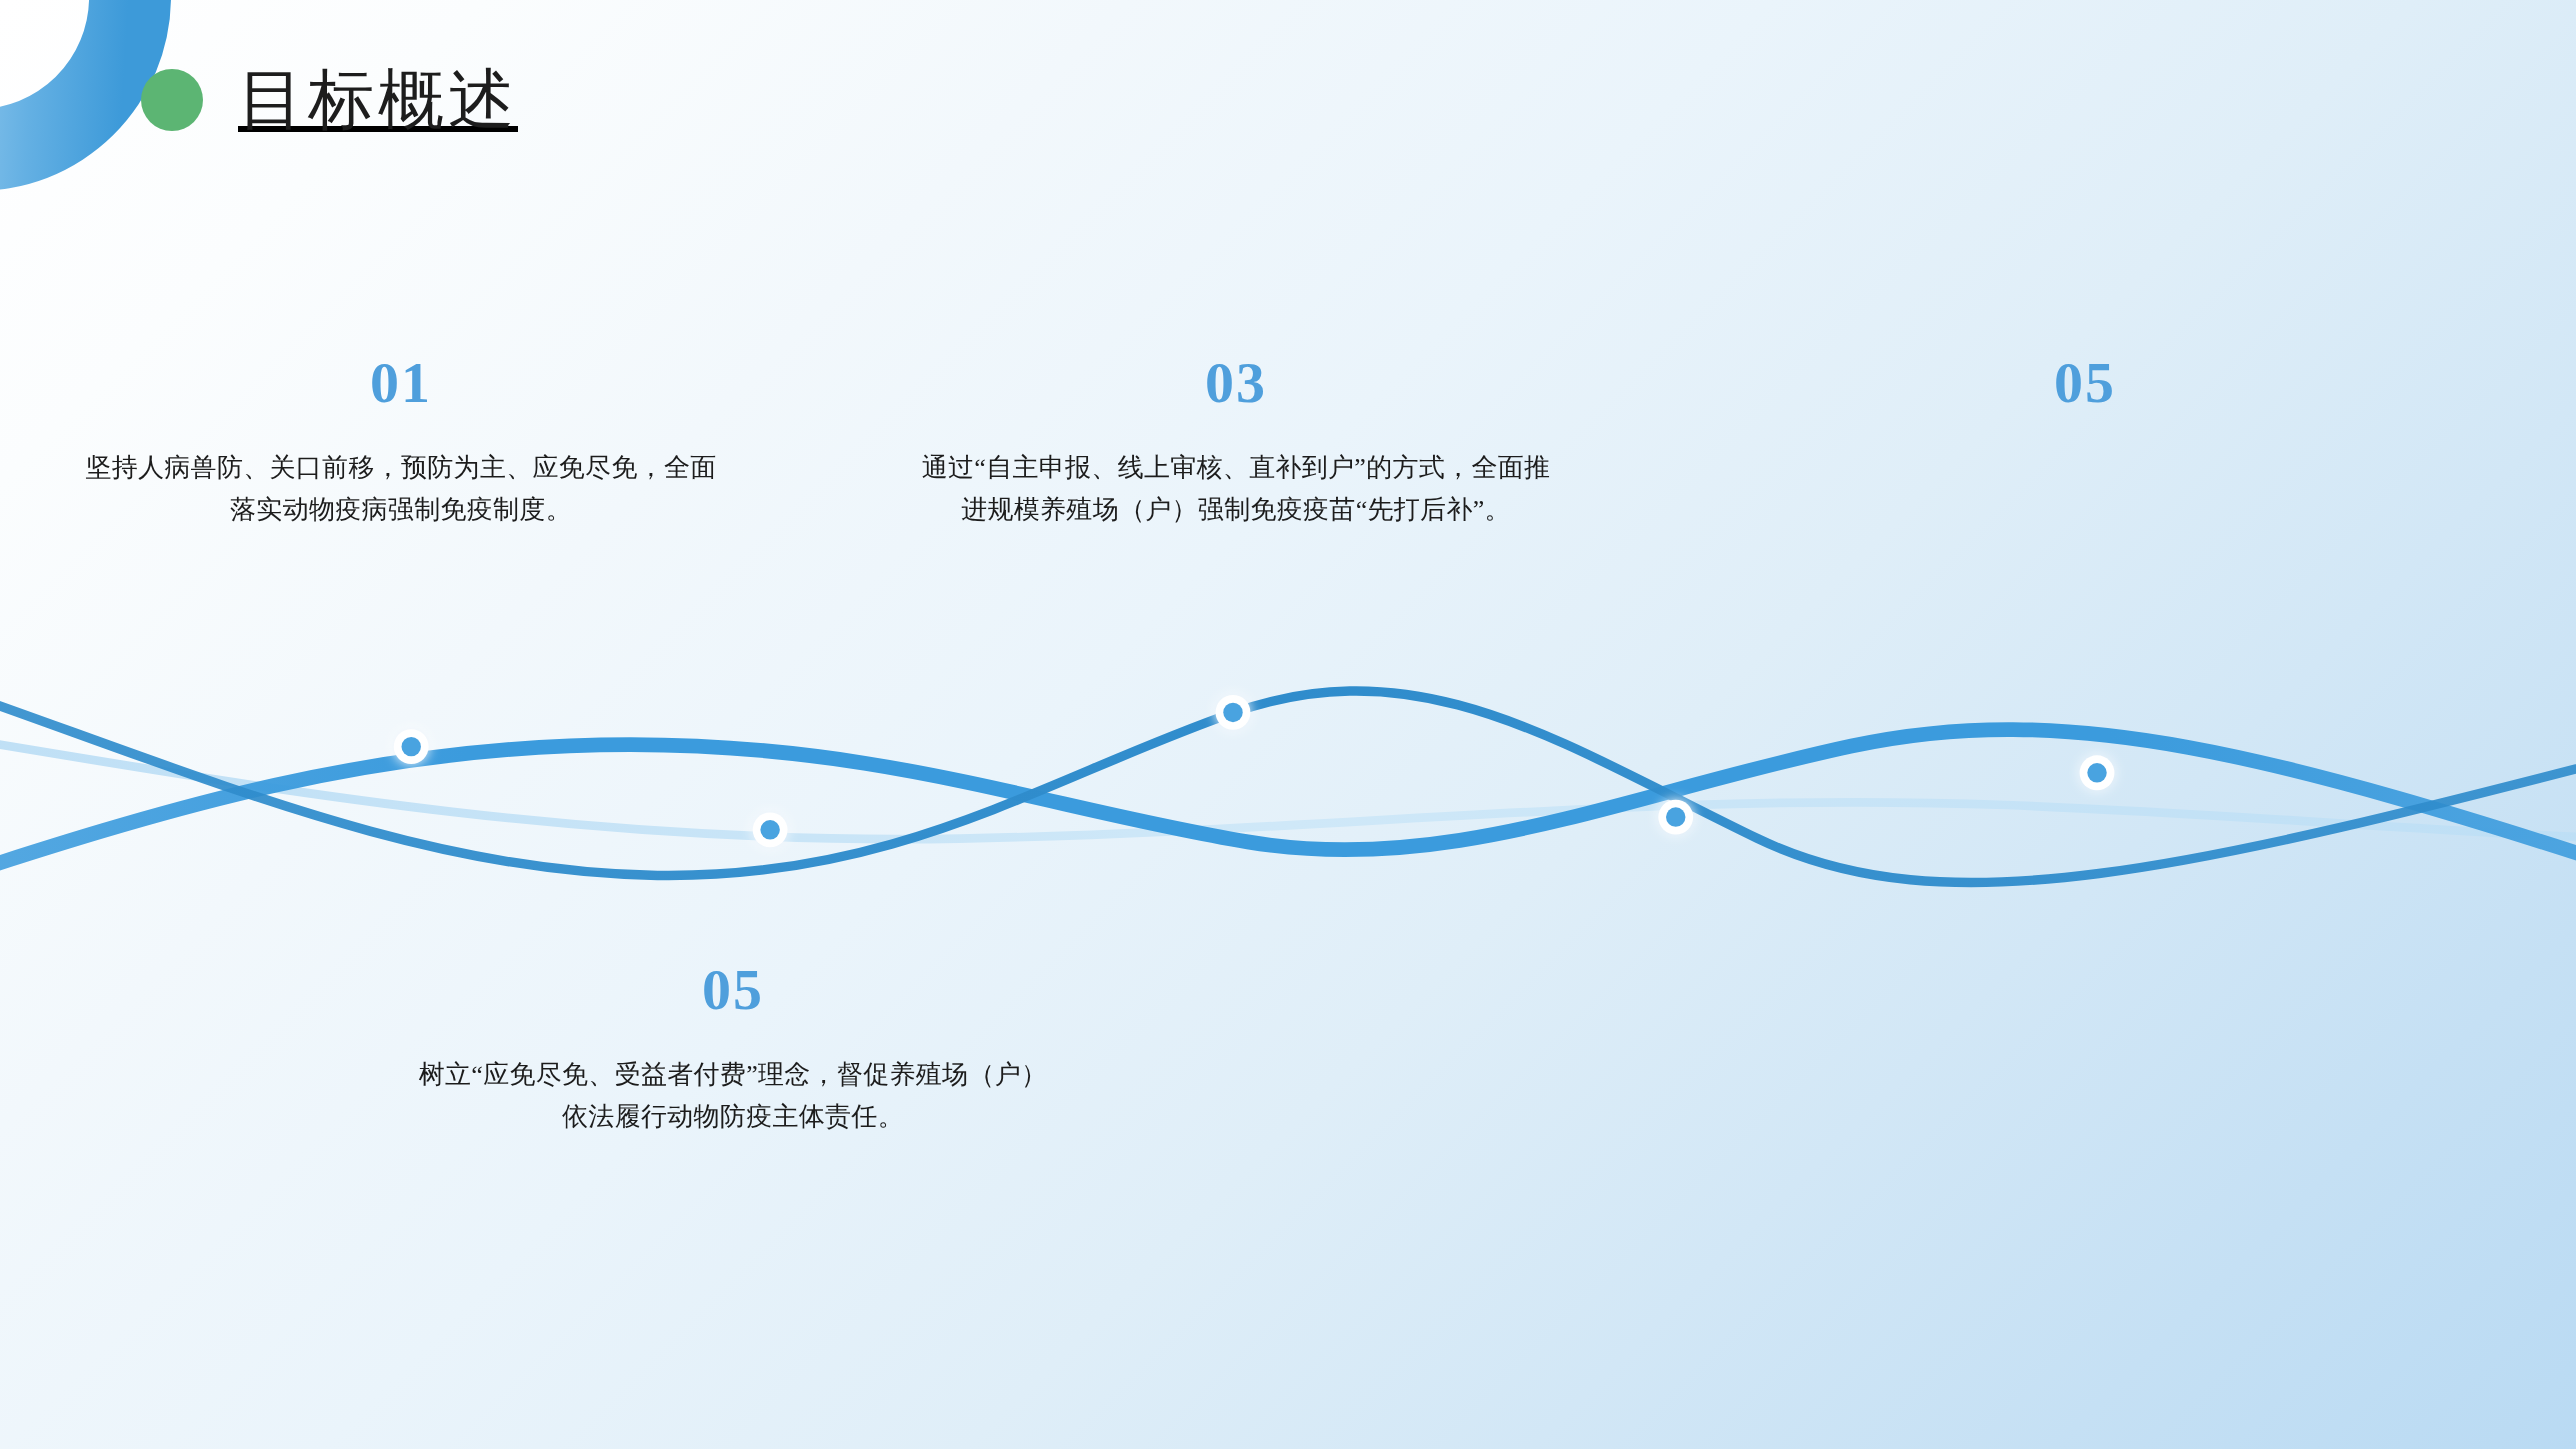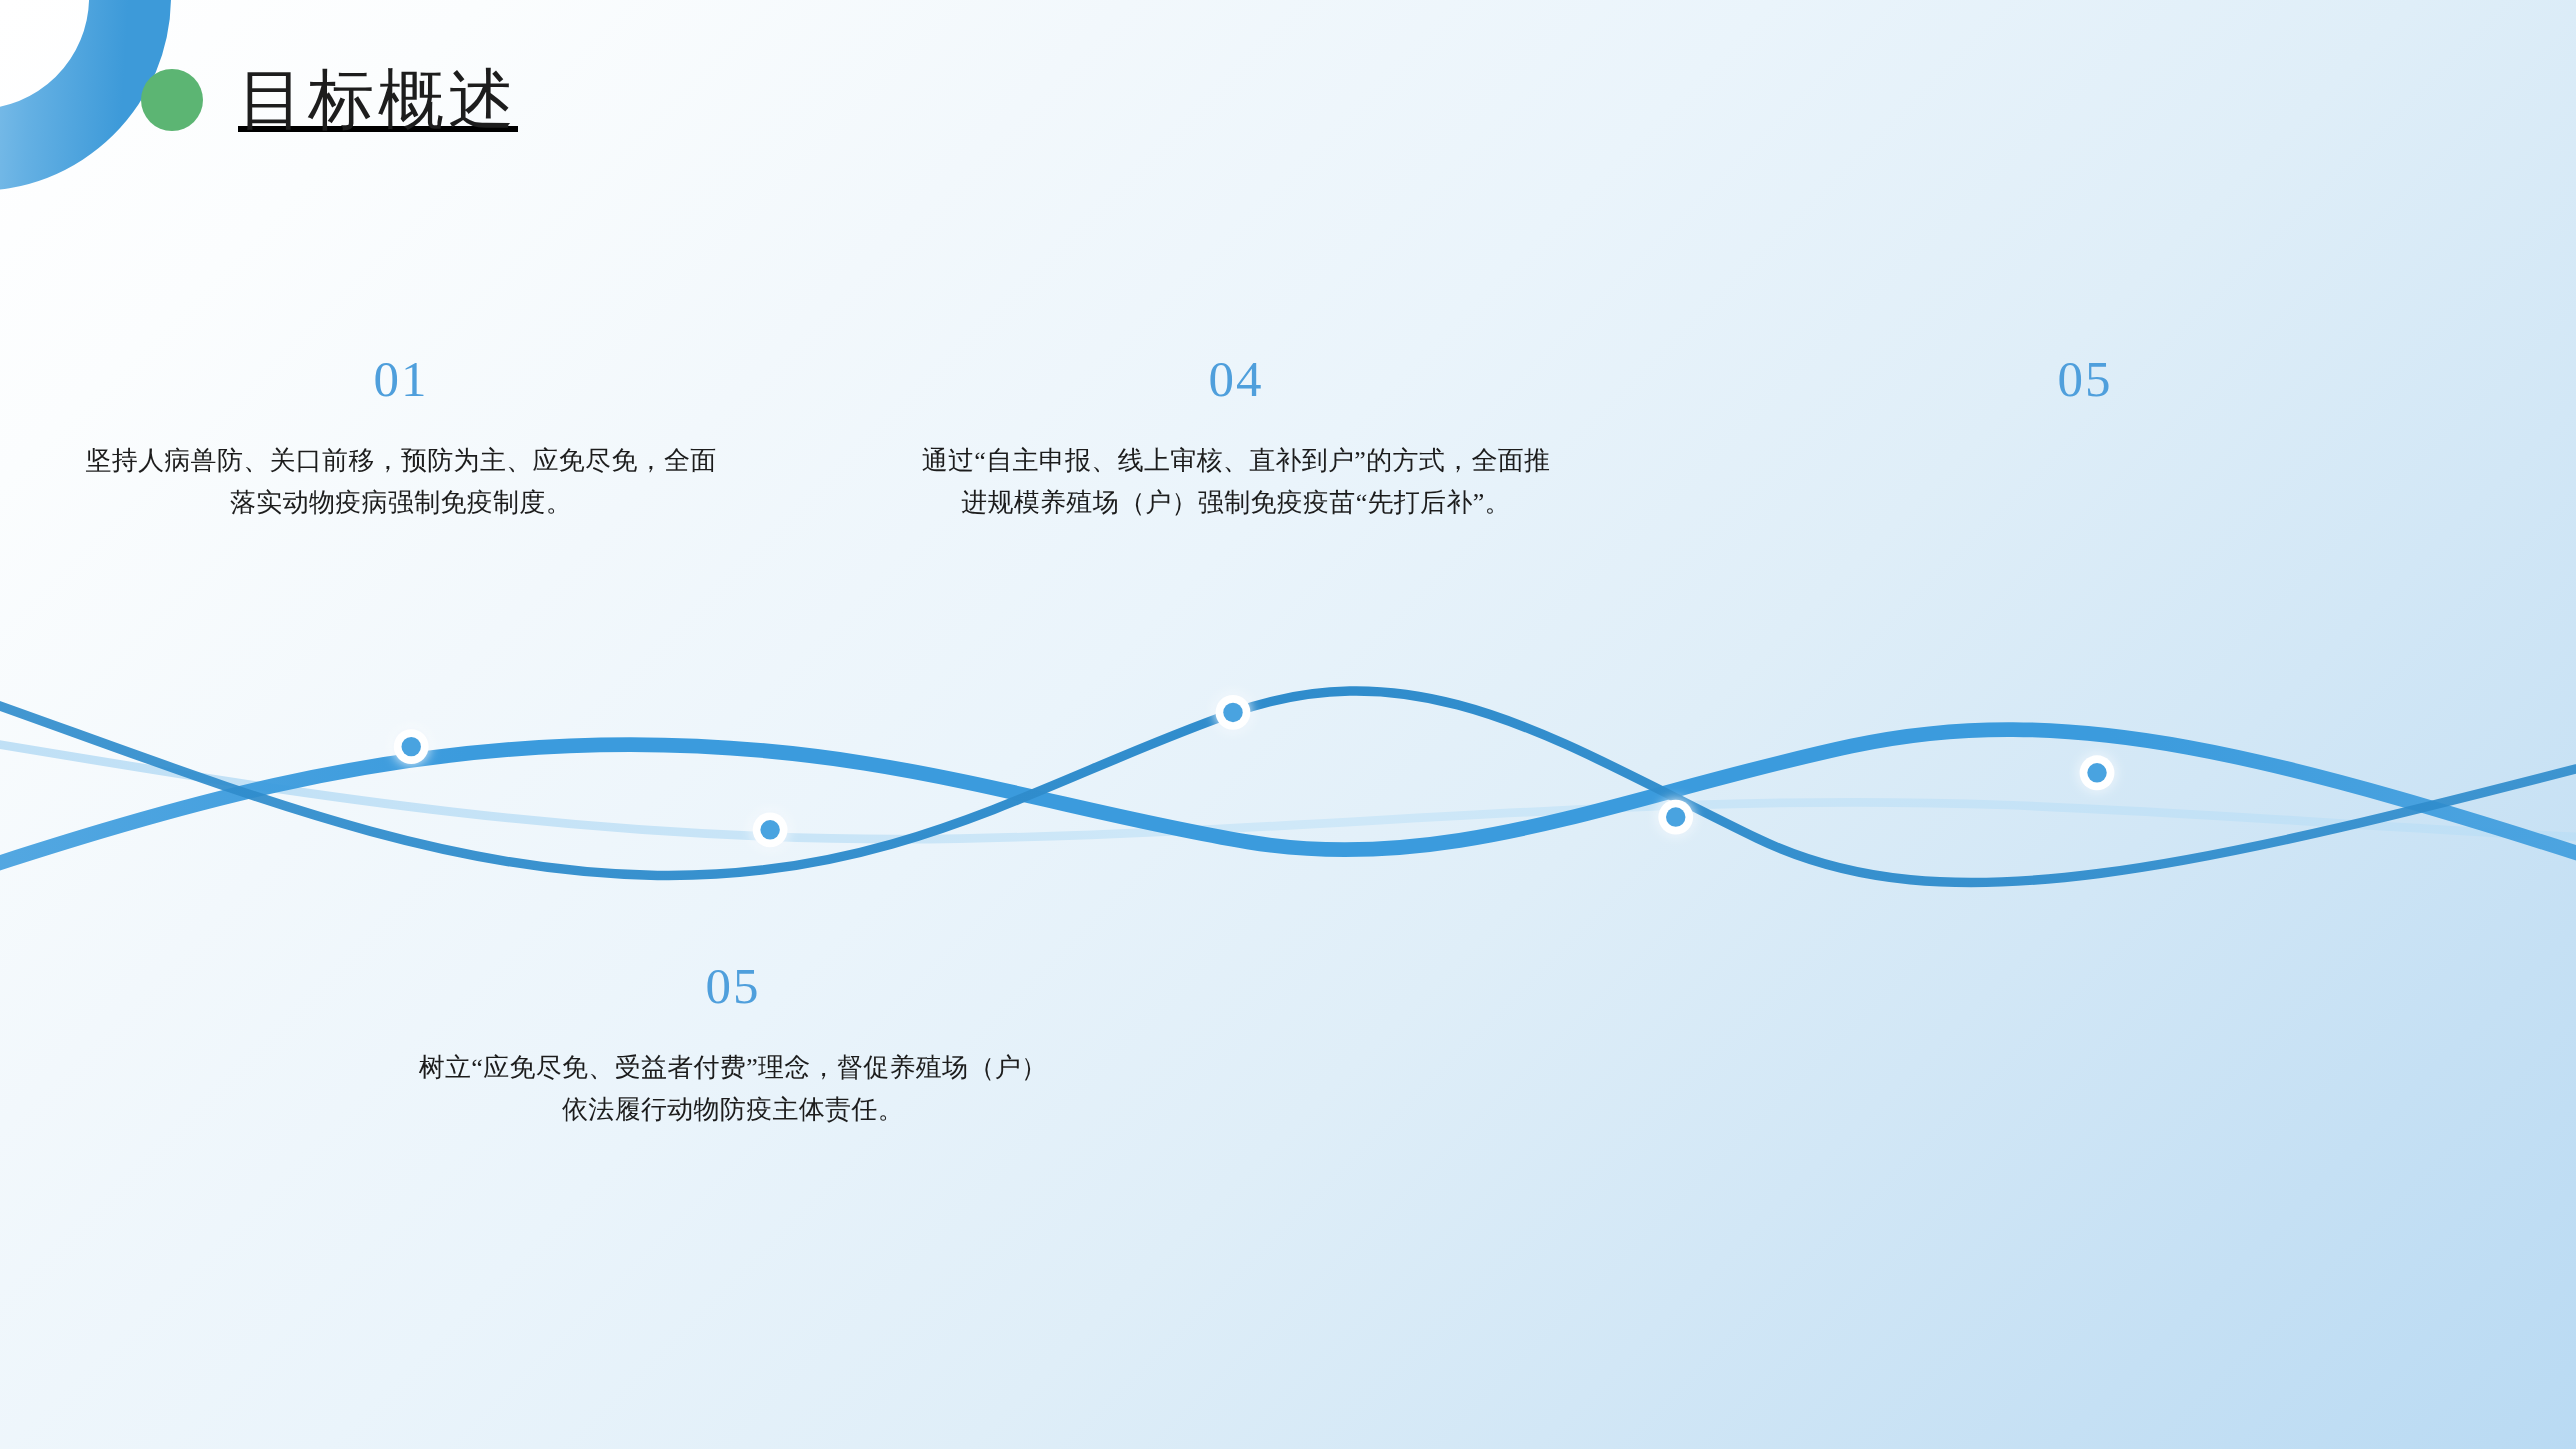--- a/index.html
+++ b/index.html
@@ -67,26 +67,26 @@
     width: 2576px; height: 1449px;
     pointer-events: none;
   }
 
   
   .item {
     position: absolute;
     text-align: center;
   }
   .item-num {
-    font-size: 51px;
+    font-size: 58px;
     line-height: 1;
     color: #4f9fdc;
     letter-spacing: 2px;
     font-family: "Liberation Serif", "DejaVu Serif", serif;
-    font-weight: 400;
+    font-weight: 700;
   }
   .item-text {
     margin-top: 35px;
     font-size: 26px;
     line-height: 1.62;
     color: #1c1c1c;
     font-family: "Liberation Serif", "DejaVu Serif", serif;
     text-align: center;
     letter-spacing: 0.3px;
   }
@@ -189,21 +189,21 @@
       </g>
     </g>
   </svg>
 
   <div class="item item-top pos-1">
     <div class="item-num">01</div>
     <div class="item-text">坚持人病兽防、关口前移，预防为主、应免尽免，全面落实动物疫病强制免疫制度。</div>
   </div>
 
   <div class="item item-top pos-3">
-    <div class="item-num">04</div>
+    <div class="item-num">03</div>
     <div class="item-text">通过“自主申报、线上审核、直补到户”的方式，全面推进规模养殖场（户）强制免疫疫苗“先打后补”。</div>
   </div>
 
   <div class="item item-top pos-5">
     <div class="item-num">05</div>
   </div>
 
   <div class="item item-bot pos-2">
     <div class="item-num">05</div>
     <div class="item-text">树立“应免尽免、受益者付费”理念，督促养殖场（户）依法履行动物防疫主体责任。</div>

